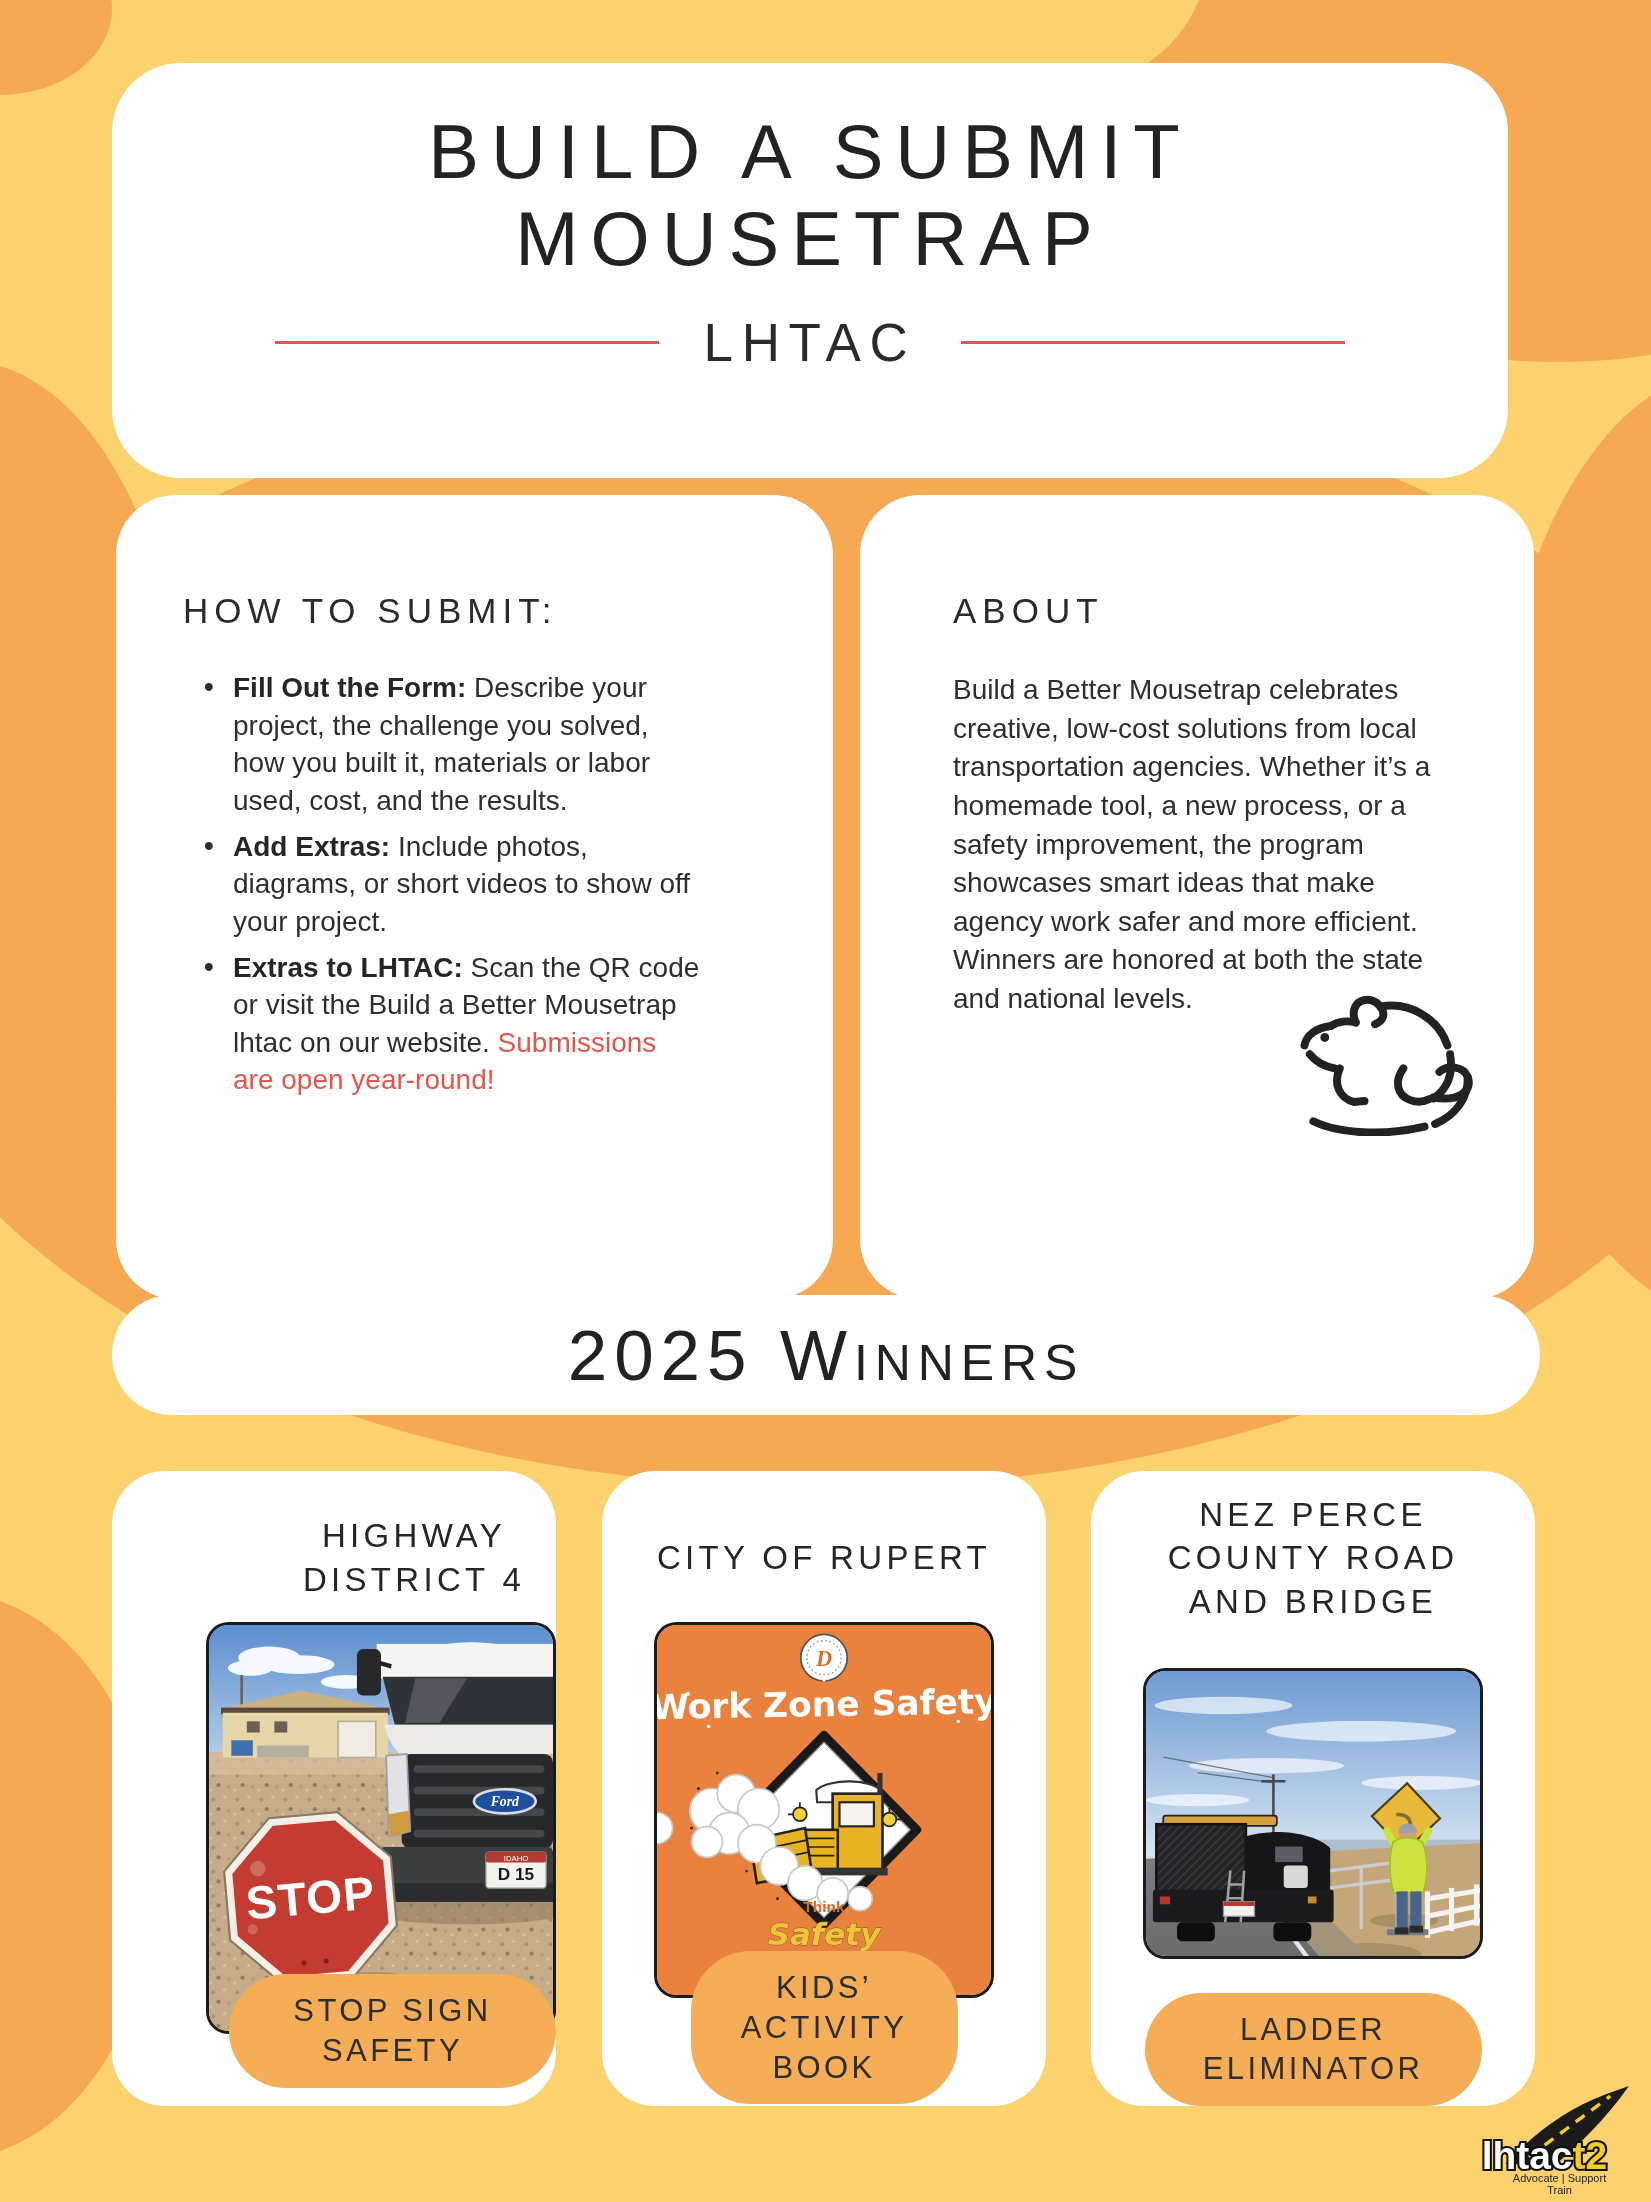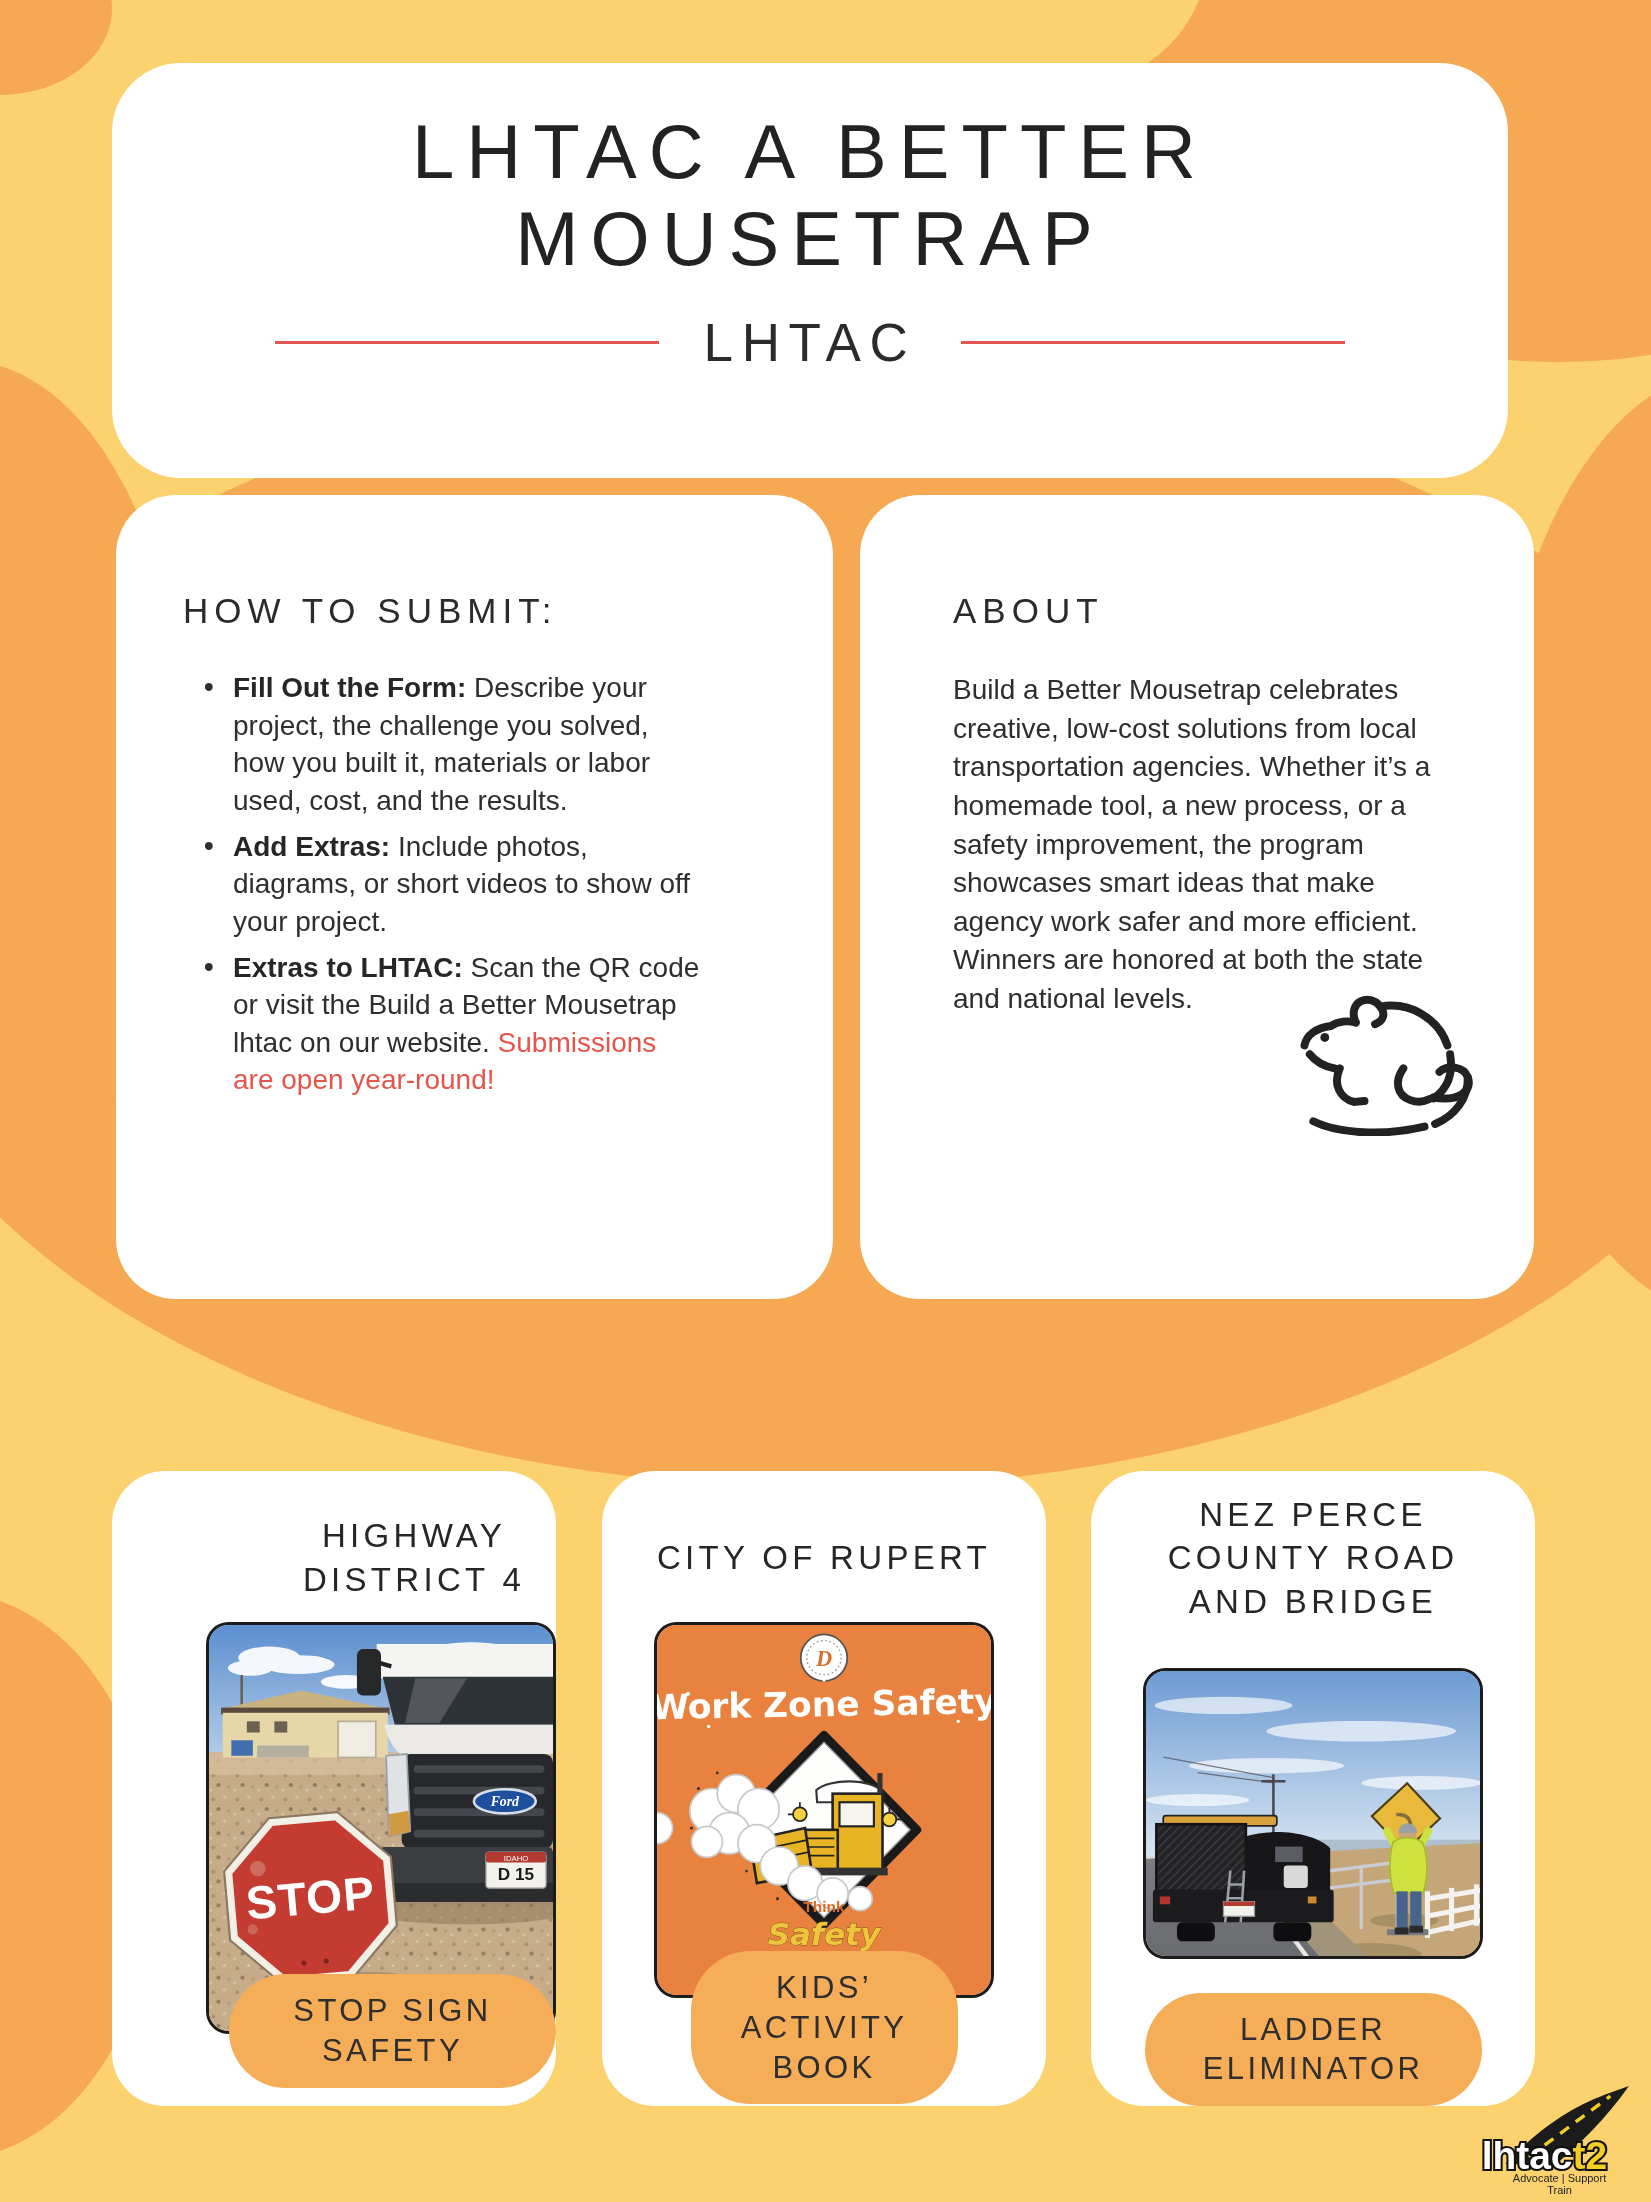--- a/index.html
+++ b/index.html
@@ -92,21 +92,21 @@
   <div class="blob blob-tl"></div>
   <div class="blob blob-tr"></div>
   <div class="blob yellow blob-tr-notch"></div>
   <div class="blob blob-center"></div>
   <div class="blob blob-right"></div>
   <div class="blob blob-left"></div>
   <div class="blob blob-bl"></div>
 
   <section class="card header-card">
     <h1 class="poster-title">
-      <span>LHTAC A BETTER</span>
+      <span>BUILD A SUBMIT</span>
       <span>MOUSETRAP</span>
     </h1>
     <div class="subtitle-row">
       <span class="rule"></span>
       <span class="poster-subtitle">LHTAC</span>
       <span class="rule"></span>
     </div>
   </section>
 
   <section class="card submit-card">
@@ -143,20 +143,23 @@
             <path d="M176 137 C204 142, 221 130, 215 114 C210 101, 192 100, 183 108"></path>
             <path d="M166 170 C120 181, 68 178, 40 164"></path>
             <path d="M215 114 C216 138, 200 158, 178 167"></path>
           </g>
           <circle cx="53" cy="69" r="5" fill="#222"></circle>
         </svg>
       </div>
     </div>
   </section>
 
+  <section class="card winners-banner">
+    <h2>2025 Winners</h2>
+  </section>
 
   <section class="card winner-card wc1">
     <div class="winner-title">HIGHWAY DISTRICT 4</div>
     <div class="photo">
       <svg width="344" height="406" viewBox="0 0 400 472">
         <defs>
           <linearGradient id="sky1" x1="0" y1="0" x2="0" y2="1">
             <stop offset="0" stop-color="#5C8FD0"></stop>
               <stop offset="1" stop-color="#C3D7EC"></stop>
           </linearGradient>

